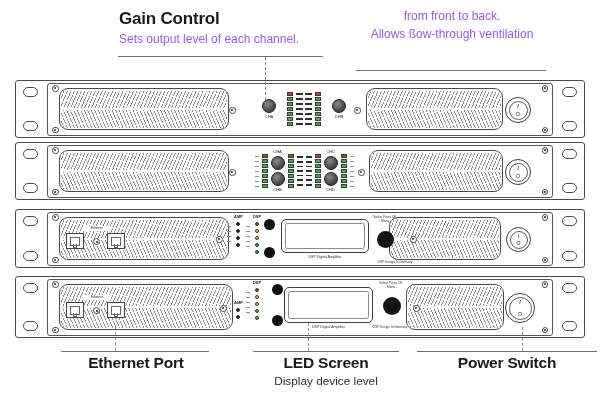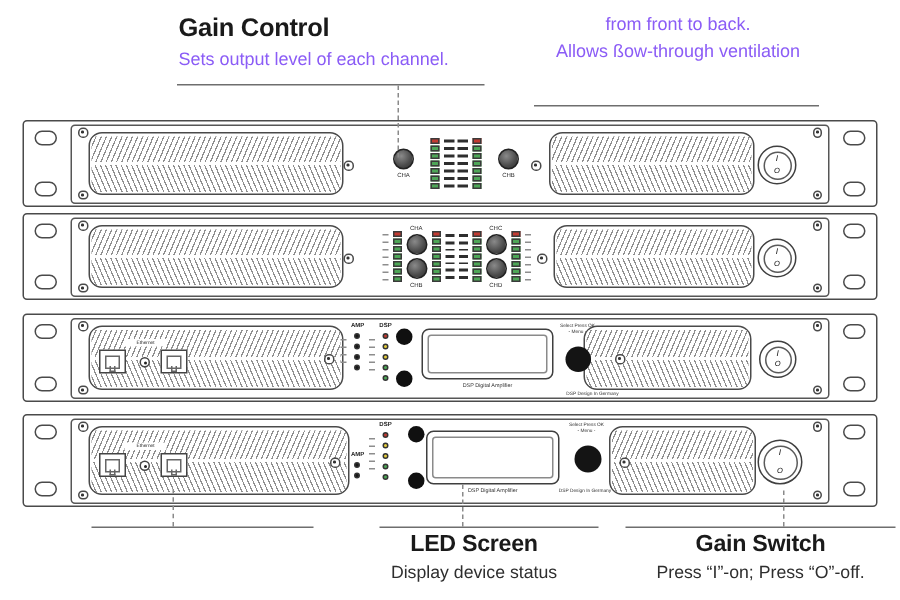--- a/index.html
+++ b/index.html
@@ -9,21 +9,21 @@
   
   .co{position:absolute;z-index:6;}
   .co-title{font-weight:700;font-size:17px;line-height:1.15;letter-spacing:-0.2px;color:#1a1a1a;}
   .co-desc{font-size:12px;line-height:1.22;color:#8b5cf6;margin-top:3px;}
   .co-gain{left:119px;top:9px;width:206px;text-align:left;}
   .co-air{left:340px;top:9px;width:224px;text-align:center;}
   .cob{text-align:center;}
   .cob .co-title{font-size:15.5px;}
   .cob .co-desc{font-size:11.8px;margin-top:2px;color:#2e2e2e;}
   .co-eth{left:61px;top:354px;width:150px;}
-  .co-led{left:241px;top:354px;width:150px;}
+  .co-led{left:251px;top:354px;width:150px;}
   .co-pow{left:413px;top:354px;width:188px;}
   .rule{position:absolute;height:0;border-top:1.2px solid #6e6e6e;z-index:6;}
   .leader{position:absolute;width:0;border-left:1px dashed #8a8a8a;z-index:6;}
   
   .unit{position:absolute;left:15px;width:570px;border:1px solid #4a4a4a;border-radius:3px;background:#fff;}
   .face{position:absolute;left:31px;right:31px;top:1.5px;bottom:1.5px;border:1px solid #565656;border-radius:3px;}
   .hole{position:absolute;width:15px;height:10px;border:1px solid #4a4a4a;border-radius:5px;}
   .h-tl{left:7px;top:6px}.h-bl{left:7px;bottom:6px}.h-tr{right:7px;top:6px}.h-br{right:7px;bottom:6px}
   .screw{position:absolute;width:6.5px;height:6.5px;border:1px solid #4a4a4a;border-radius:50%;background:#fff;z-index:3;}
   .screw::after{content:"";position:absolute;left:50%;top:50%;width:1.8px;height:1.8px;margin:-0.9px 0 0 -0.9px;background:#333;border-radius:50%;}
@@ -435,23 +435,23 @@
   </div>
 
   <div class="leader" style="left:115px;top:326px;height:25px;"></div>
   <div class="leader" style="left:308px;top:323px;height:28px;"></div>
   <div class="leader" style="left:522px;top:327px;height:24px;"></div>
   <div class="rule" style="left:61px;top:351px;width:148px;"></div>
   <div class="rule" style="left:253px;top:351px;width:146px;"></div>
   <div class="rule" style="left:417px;top:351px;width:180px;"></div>
 
   <div class="co cob co-eth">
+    <div class="co-title">Ethernet Port</div>
   </div>
   <div class="co cob co-led">
     <div class="co-title">LED Screen</div>
-    <div class="co-desc">Display device status</div>
+    <div class="co-desc">Display device level</div>
   </div>
   <div class="co cob co-pow">
-    <div class="co-title">Gain Switch</div>
-    <div class="co-desc">Press “I”-on; Press “O”-off.</div>
+    <div class="co-title">Power Switch</div>
   </div>
 
 </div>
 
 </body></html>

